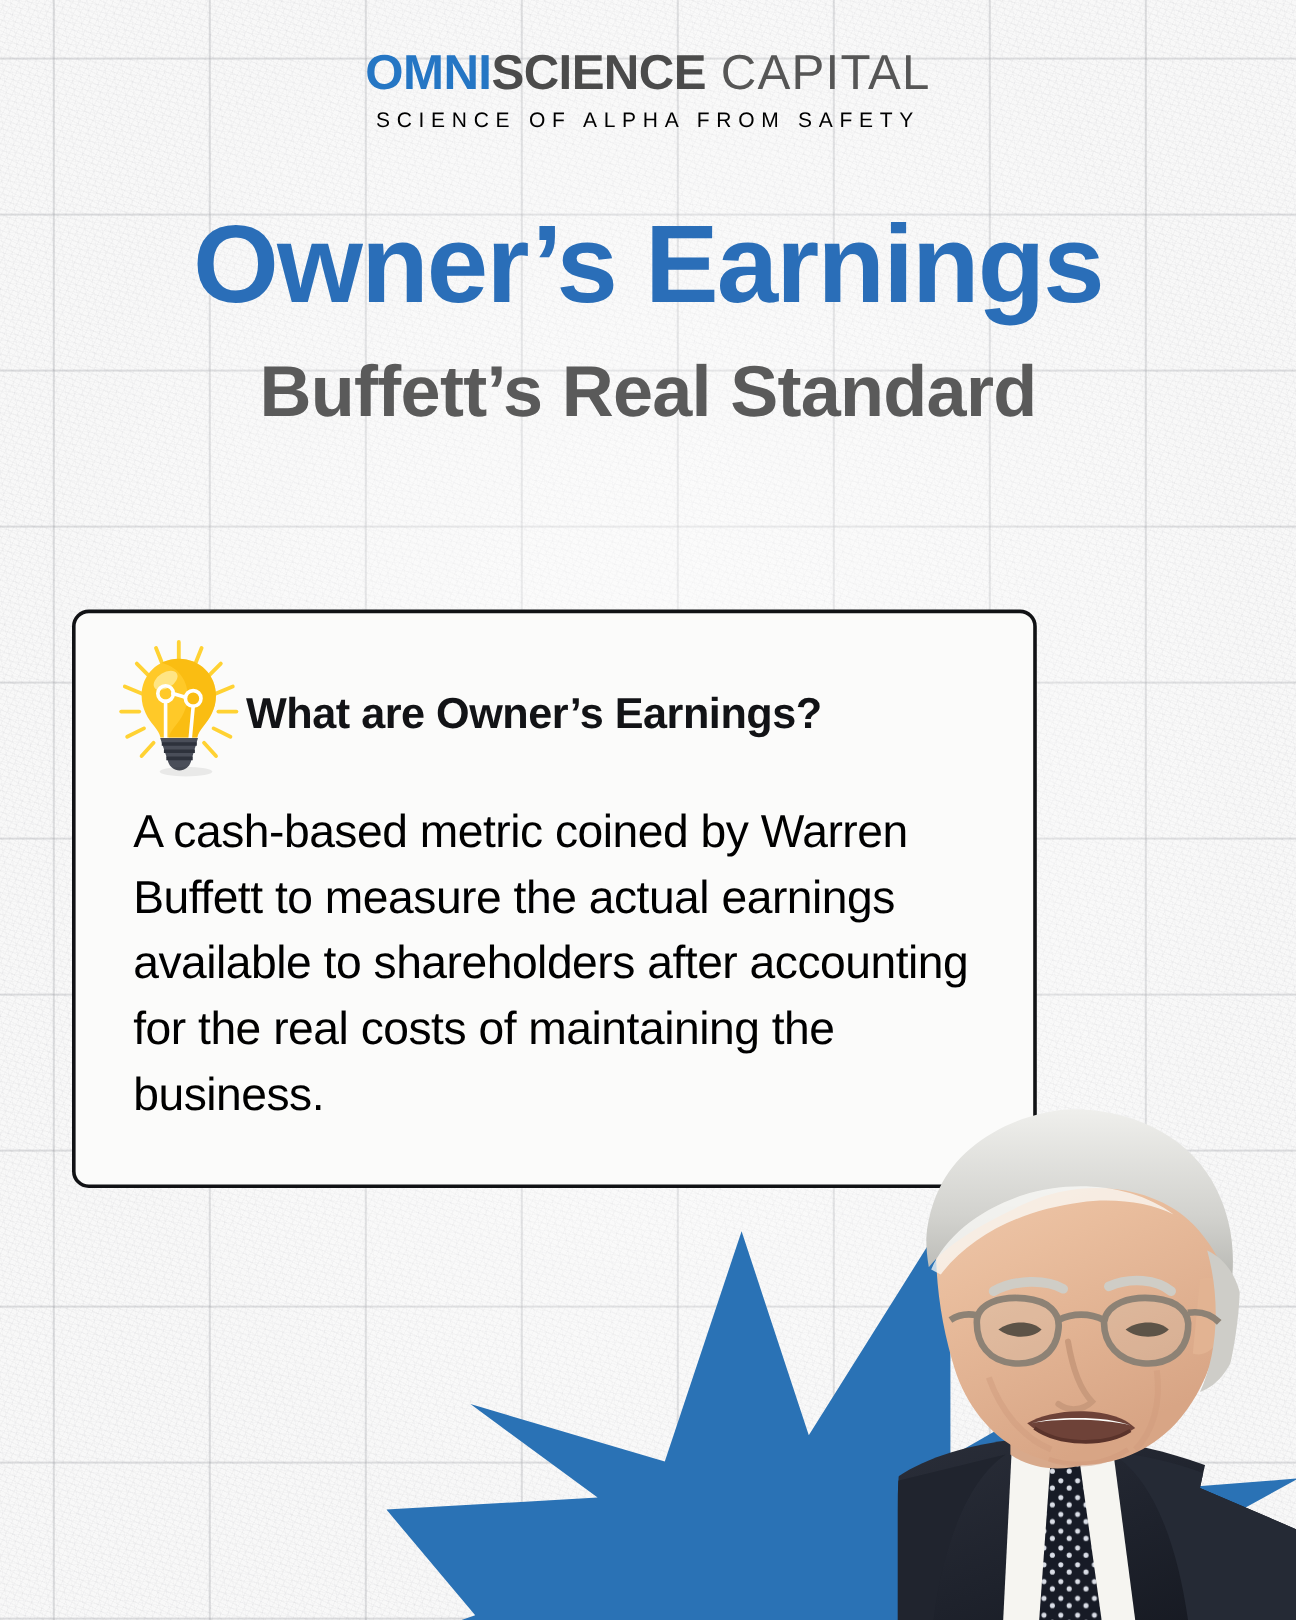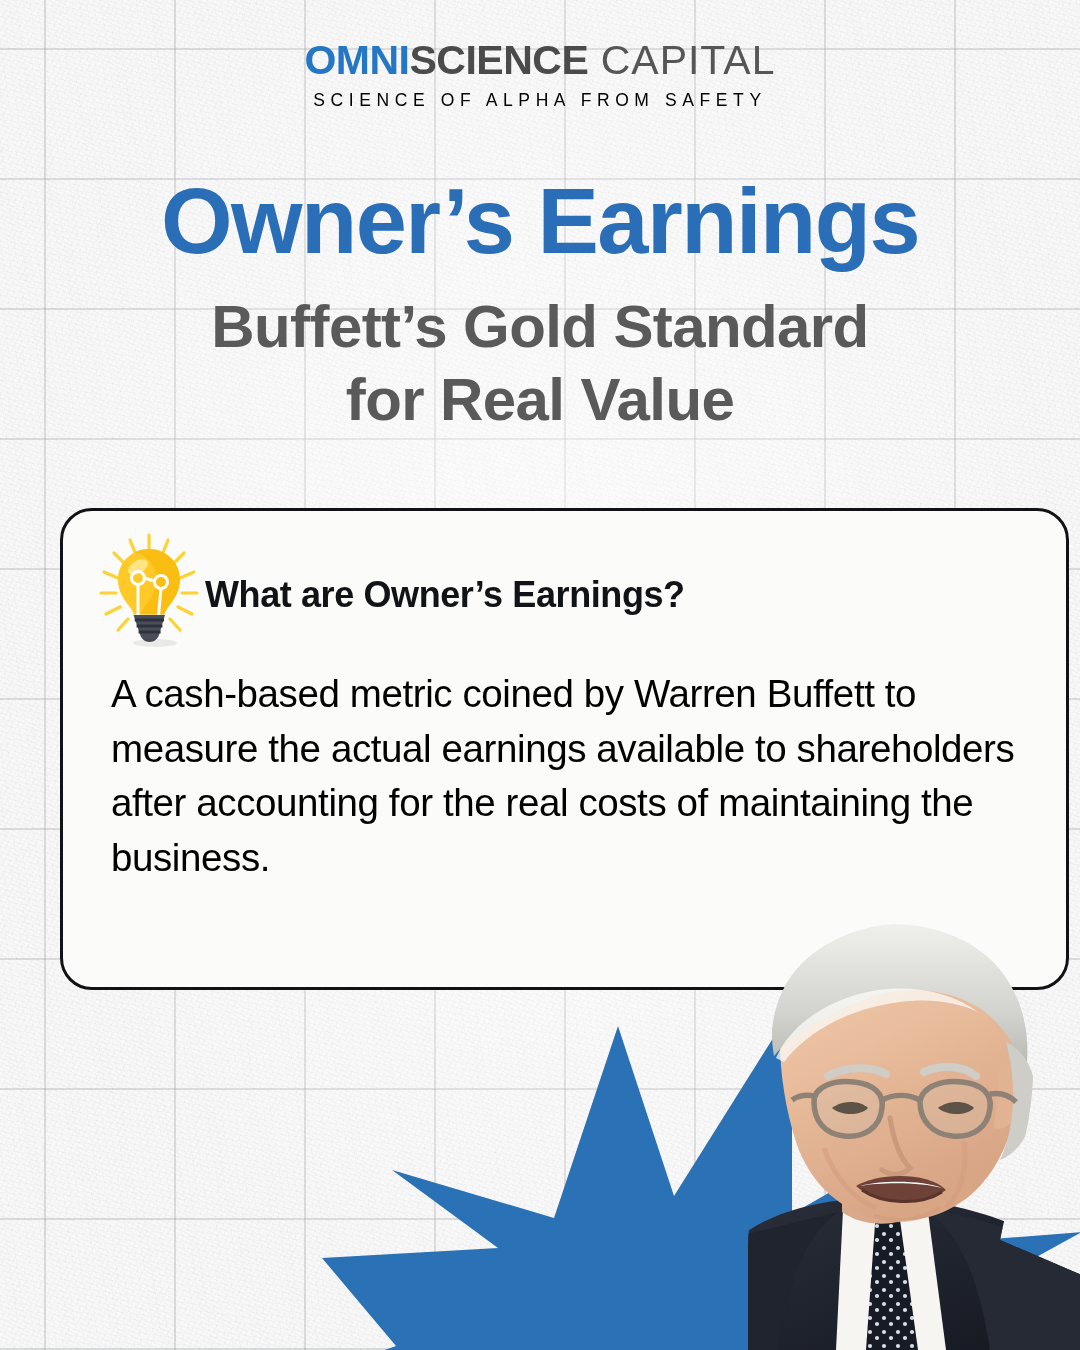--- a/index.html
+++ b/index.html
@@ -85,24 +85,24 @@
   
   .portrait {
     position:absolute; right:-18px; bottom:0;
     width:470px; height:470px; z-index:14;
     pointer-events:none;
   }
 
   
   .info-card {
     position:absolute; left:60px; top:508px;
-    width:1009px; height:482px;
+    width:804px; height:482px;
     background:#fbfbfa;
     border:3.5px solid #111215;
-    border-radius:32px;
+    border-radius:14px;
     z-index:12;
   }
   .card-head {
     display:flex; align-items:center;
     padding:28px 0 0 34px;
   }
   .bulb-icon { width:104px; height:120px; flex:0 0 auto; margin-top:-8px; }
   .card-title {
     font-size:36px; font-weight:700; color:#121316;
     letter-spacing:-.4px; margin-left:4px;
@@ -129,22 +129,21 @@
   <div class="bg-vignette"></div>
 
   <div class="logo-block">
     <div class="logo-wordmark"><span class="logo-omni">OMNI</span><span class="logo-science">SCIENCE</span><span class="logo-capital"> CAPITAL</span></div>
     <div class="logo-tagline">SCIENCE OF ALPHA FROM SAFETY</div>
   </div>
 
   <div class="title-main">Owner’s Earnings</div>
 
   <div class="title-sub">
-    <div>Buffett’s Gold Standard</div>
-    <div>for Real Value</div>
+    <div>Buffett’s Real Standard</div>
   </div>
 
   <svg class="starburst" viewBox="0 0 760 420">
     <polygon fill="#2a72b5" points="
       296,26  352,196  470,8  470,214  672,98  556,248  760,232  600,320
       760,420  470,408  470,420  205,420  110,330  300,318  58,420  0,420
       0,372  74,346  0,258  176,248  70,170  232,218"></polygon>
   </svg>
 
   <div class="info-card">

